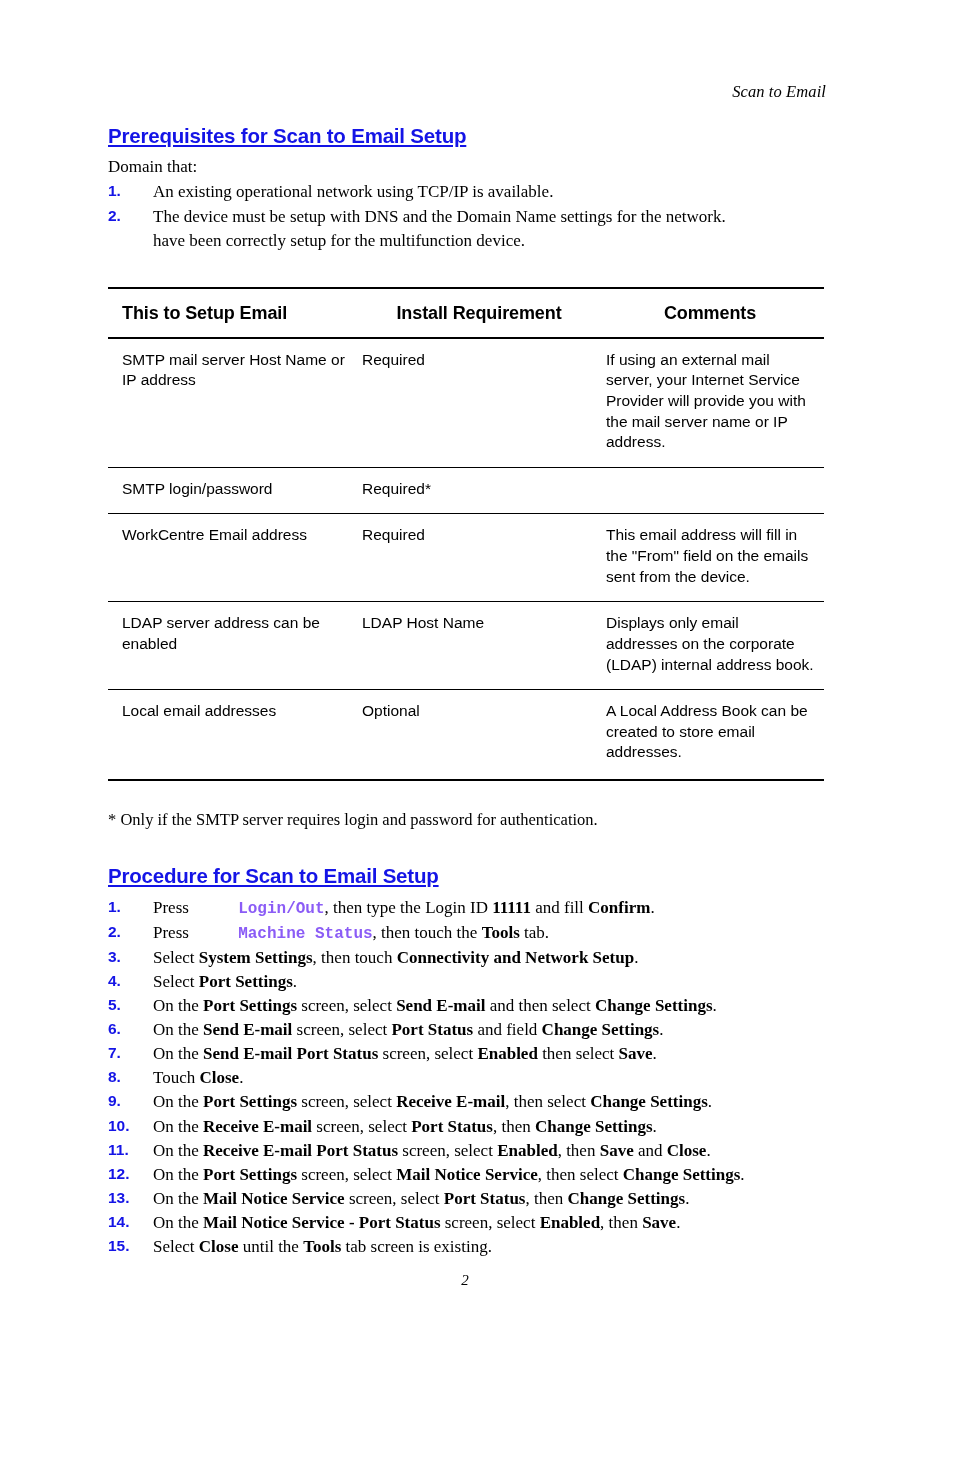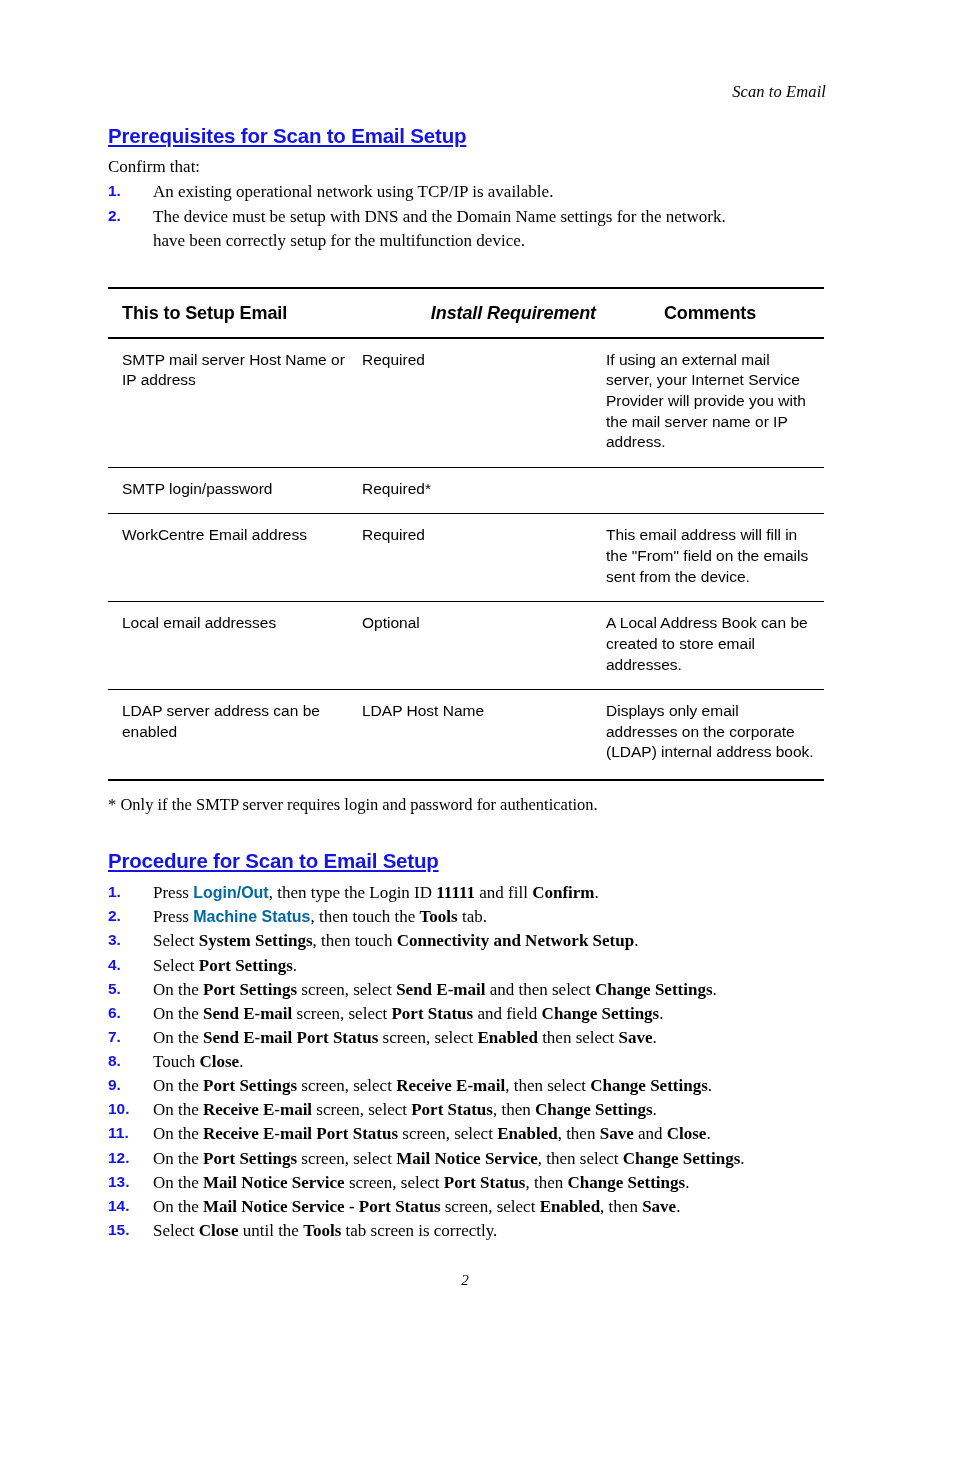--- a/index.html
+++ b/index.html
@@ -79,24 +79,25 @@
     top: 0;
     width: 40px;
     font-family: "Liberation Sans", "DejaVu Sans", sans-serif;
     font-weight: bold;
     font-size: 15.5px;
     color: #1414e6;
     text-align: left;
   }
   ol.numlist > li .txt b { font-weight: bold; }
   ol.numlist > li .txt .blue {
-    color: #0369a1;
-    font-weight: bold;
-    font-family: Liberation Sans, sans-serif;
+    color: #8b5cf6;
+    font-weight: bold;
+    font-family: Liberation Mono, monospace;
     font-size: 16px;
+    margin-left: 45px;
   }
 
   .prereq-list { margin-top: 1px; }
   .prereq-list > li { margin-bottom: 1px; }
   .prereq-list .cont {
     display: block;
     padding-left: 0;
   }
 
   .proc-list > li { margin-bottom: 0px; line-height: 1.44; }
@@ -119,40 +120,40 @@
   table.setup-table thead th {
     font-size: 18px;
     font-weight: bold;
     padding: 14px 0 13px 0;
     border-top: 2.5px solid #000;
     border-bottom: 2.5px solid #000;
     text-align: center;
     letter-spacing: -0.1px;
   }
   table.setup-table thead th.h1 { text-align: left; padding-left: 14px; }
-  table.setup-table thead th.h2 { text-align: right; padding-left: 6px; font-style: italic; }
+  table.setup-table thead th.h2 { text-align: center; padding-left: 6px; }
   table.setup-table thead th.h3 { text-align: center; padding-left: 0; }
 
   table.setup-table tbody td {
     font-size: 15.5px;
     line-height: 1.33;
     vertical-align: top;
     padding: 11px 10px 14px 0;
     border-bottom: 1.2px solid #000;
   }
   table.setup-table tbody td.c1 { padding-left: 14px; }
   table.setup-table tbody td.c2 { padding-left: 6px; }
   table.setup-table tbody td.c3 { padding-left: 10px; }
   table.setup-table tbody tr:last-child td {
     border-bottom: 2.5px solid #000;
     padding-bottom: 16px;
   }
 
   .footnote {
-    margin-top: 13px;
+    margin-top: 28px;
     font-size: 16.5px;
     line-height: 1.35;
   }
 
   .proc-section { margin-top: 33px; }
   .proc-section h1.section-heading { margin-bottom: 8px; }
 
   
   .footer {
     position: absolute;
@@ -176,21 +177,21 @@
 
 <div class="page">
 
   <div class="running-head">Scan to Email</div>
 
   <div class="content">
 
     <section>
       <h1 class="section-heading">Prerequisites for Scan to Email Setup</h1>
 
-      <p class="lead">Confirm that:</p>
+      <p class="lead">Domain that:</p>
 
       <ol class="numlist prereq-list" id="prereq-list">
           <li><span class="num">1.</span><span class="txt">An existing operational network using TCP/IP is available.</span></li>
           <li><span class="num">2.</span><span class="txt">The device must be setup with DNS and the Domain Name settings for the network.</span><span class="cont">have been correctly setup for the multifunction device.</span></li>
         </ol>
     </section>
 
     <div class="tbl-wrap">
       <table class="setup-table">
         <colgroup>
@@ -215,28 +216,28 @@
               <td class="c1">SMTP login/password</td>
               <td class="c2">Required*</td>
               <td class="c3"></td>
             </tr>
             <tr>
               <td class="c1">WorkCentre Email address</td>
               <td class="c2">Required</td>
               <td class="c3">This email address will fill in the "From" field on the emails sent from the device.</td>
             </tr>
             <tr>
+              <td class="c1">LDAP server address can be enabled</td>
+              <td class="c2">LDAP Host Name</td>
+              <td class="c3">Displays only email addresses on the corporate (LDAP) internal address book.</td>
+            </tr>
+            <tr>
               <td class="c1">Local email addresses</td>
               <td class="c2">Optional</td>
               <td class="c3">A Local Address Book can be created to store email addresses.</td>
-            </tr>
-            <tr>
-              <td class="c1">LDAP server address can be enabled</td>
-              <td class="c2">LDAP Host Name</td>
-              <td class="c3">Displays only email addresses on the corporate (LDAP) internal address book.</td>
             </tr>
           </tbody>
       </table>
     </div>
 
     <p class="footnote">* Only if the SMTP server requires login and password for authentication.</p>
 
     <section class="proc-section">
       <h1 class="section-heading">Procedure for Scan to Email Setup</h1>
 
@@ -248,21 +249,21 @@
           <li><span class="num">5.</span><span class="txt"><span>On the </span><b>Port Settings</b><span> screen, select </span><b>Send E-mail</b><span> and then select </span><b>Change Settings</b><span>.</span></span></li>
           <li><span class="num">6.</span><span class="txt"><span>On the </span><b>Send E-mail</b><span> screen, select </span><b>Port Status</b><span> and field </span><b>Change Settings</b><span>.</span></span></li>
           <li><span class="num">7.</span><span class="txt"><span>On the </span><b>Send E-mail Port Status</b><span> screen, select </span><b>Enabled</b><span> then select </span><b>Save</b><span>.</span></span></li>
           <li><span class="num">8.</span><span class="txt"><span>Touch </span><b>Close</b><span>.</span></span></li>
           <li><span class="num">9.</span><span class="txt"><span>On the </span><b>Port Settings</b><span> screen, select </span><b>Receive E-mail</b><span>, then select </span><b>Change Settings</b><span>.</span></span></li>
           <li><span class="num">10.</span><span class="txt"><span>On the </span><b>Receive E-mail</b><span> screen, select </span><b>Port Status</b><span>, then </span><b>Change Settings</b><span>.</span></span></li>
           <li><span class="num">11.</span><span class="txt"><span>On the </span><b>Receive E-mail Port Status</b><span> screen, select </span><b>Enabled</b><span>, then </span><b>Save</b><span> and </span><b>Close</b><span>.</span></span></li>
           <li><span class="num">12.</span><span class="txt"><span>On the </span><b>Port Settings</b><span> screen, select </span><b>Mail Notice Service</b><span>, then select </span><b>Change Settings</b><span>.</span></span></li>
           <li><span class="num">13.</span><span class="txt"><span>On the </span><b>Mail Notice Service</b><span> screen, select </span><b>Port Status</b><span>, then </span><b>Change Settings</b><span>.</span></span></li>
           <li><span class="num">14.</span><span class="txt"><span>On the </span><b>Mail Notice Service - Port Status</b><span> screen, select </span><b>Enabled</b><span>, then </span><b>Save</b><span>.</span></span></li>
-          <li><span class="num">15.</span><span class="txt"><span>Select </span><b>Close</b><span> until the </span><b>Tools</b><span> tab screen is correctly.</span></span></li>
+          <li><span class="num">15.</span><span class="txt"><span>Select </span><b>Close</b><span> until the </span><b>Tools</b><span> tab screen is existing.</span></span></li>
         </ol>
     </section>
 
   </div>
 
   <div class="footer">
     <span class="pageno">2</span>
   </div>
 
 </div>

